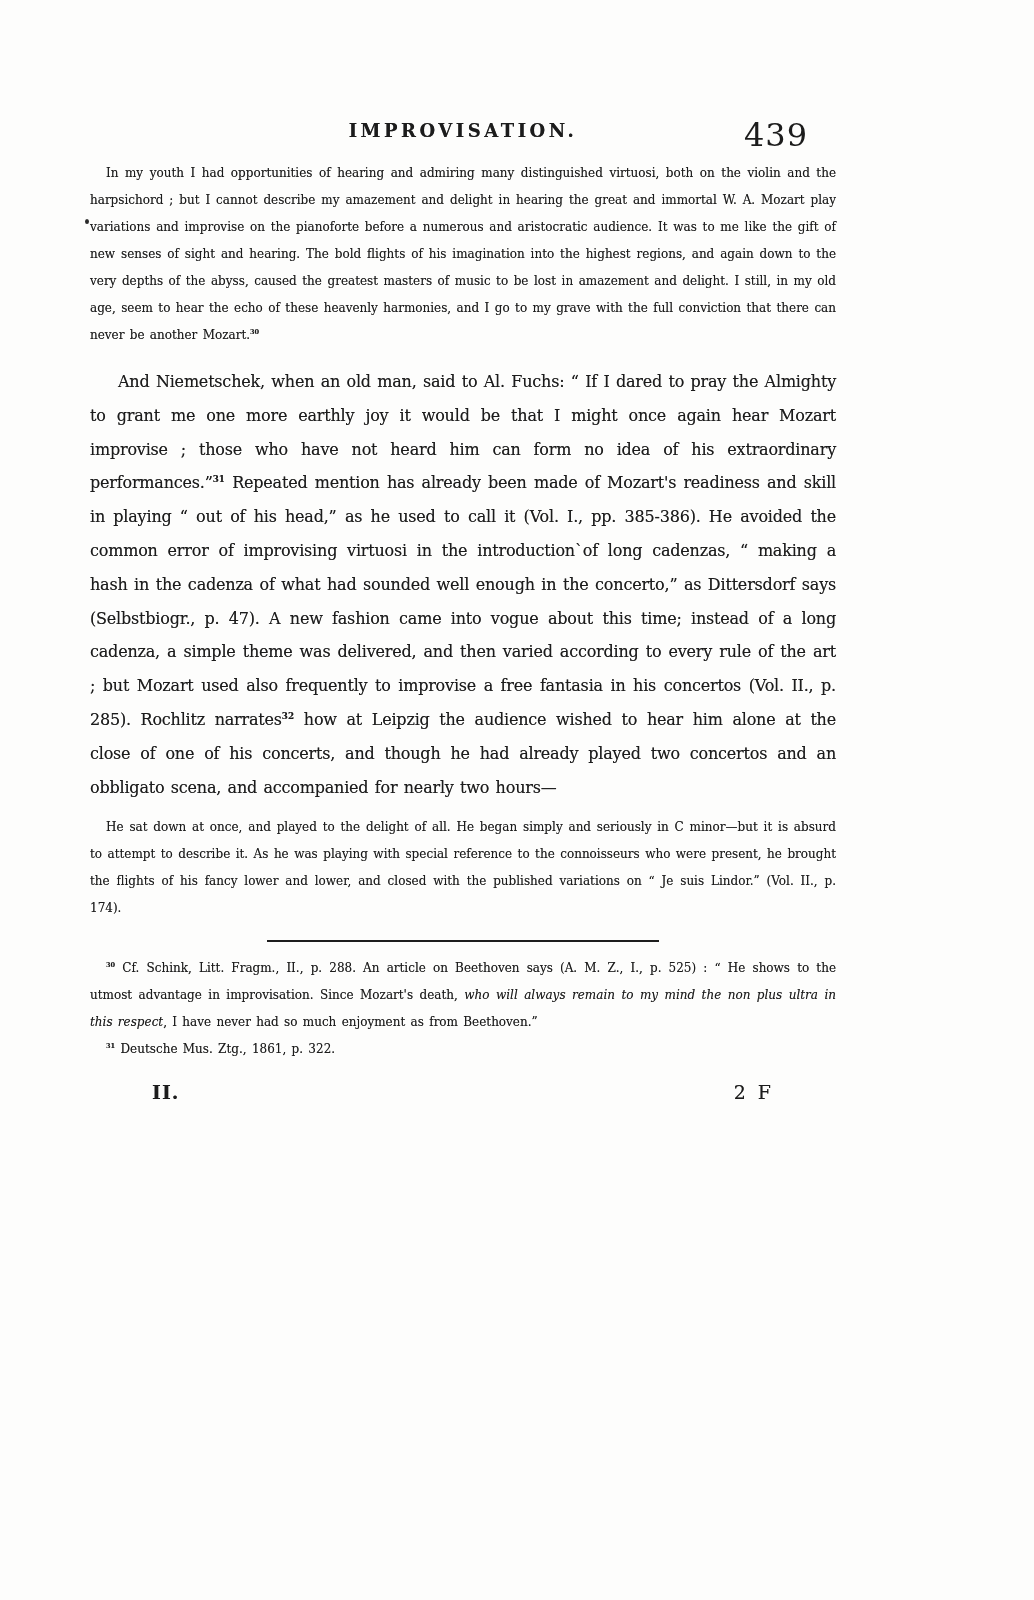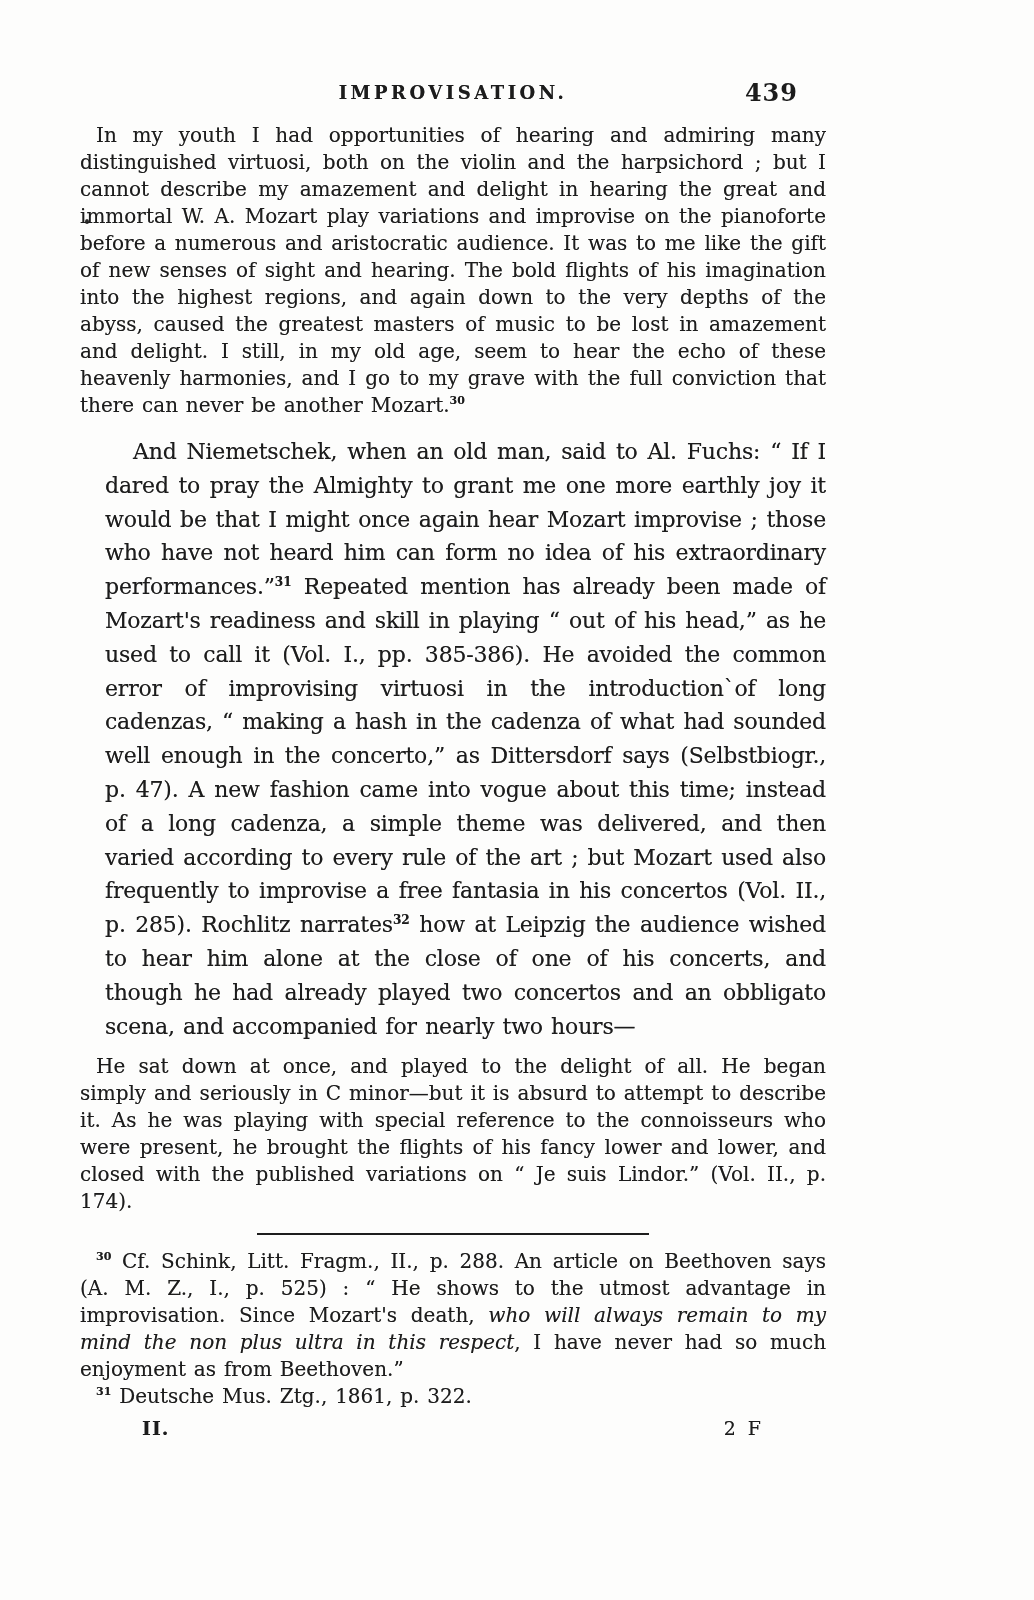--- a/index.html
+++ b/index.html
@@ -11,94 +11,93 @@
     position: relative;
     width: 1034px;
     height: 1600px;
     background: #fdfdfc;
     color: #1c1c1c;
     font-family: "DejaVu Serif", "Liberation Serif", serif;
     overflow: hidden;
   }
   .column {
     position: absolute;
-    left: 80px;
+    left: 90px;
     top: 0;
     width: 746px;
-    padding-top: 82px;
+    padding-top: 120px;
   }
   
   .header {
     position: relative;
     height: 28px;
     margin-bottom: 12px;
     text-align: center;
   }
   .running-title {
     font-size: 18px;
     font-weight: 700;
     letter-spacing: 3.5px;
     text-shadow: 0 0 0.5px rgba(0,0,0,0.55);
   }
   .page-number {
     position: absolute;
     right: 28px;
     top: -4px;
-    font-size: 24px;
-    font-weight: 700;
+    font-size: 32px;
+    font-weight: 400;
     letter-spacing: 1px;
   }
   
   .stray-dot {
     position: absolute;
     left: 85px;
     top: 219px;
     width: 4px;
     height: 5px;
     background: #2a2a2a;
     border-radius: 50%;
   }
   p { margin: 0; }
   .smalltext {
-    font-size: 20px;
+    font-size: 12px;
     line-height: 27px;
     text-align: justify;
     text-indent: 16px;
     word-spacing: 1.5px;
     text-shadow: 0 0 0.4px rgba(0,0,0,0.45);
   }
   .quote1 { margin-bottom: 16px; }
   .maintext {
-    font-size: 22px;
+    font-size: 16px;
     line-height: 33.8px;
     letter-spacing: -0.2px;
     word-spacing: 1.5px;
     text-align: justify;
     text-indent: 28px;
     margin-bottom: 10px;
     text-shadow: 0 0 0.5px rgba(0,0,0,0.5);
-    margin-left: 25px;
   }
   sup.fn-ref {
     font-size: 0.55em;
     font-weight: 700;
     line-height: 0;
     vertical-align: super;
     letter-spacing: 0;
   }
   .rule {
     width: 392px;
     height: 0;
     border-top: 2.5px solid #1d1d1d;
     margin: 18px auto 13px auto;
   }
   .footnotes .footnote { margin-bottom: 0; }
   .footer-line {
     position: relative;
-    margin-top: 7px;
+    margin-top: 18px;
     height: 26px;
     font-size: 19px;
   }
   .volume {
     position: absolute;
     left: 62px;
     top: 0;
     font-weight: 700;
     letter-spacing: 1px;
     text-shadow: 0 0 0.4px rgba(0,0,0,0.5);

